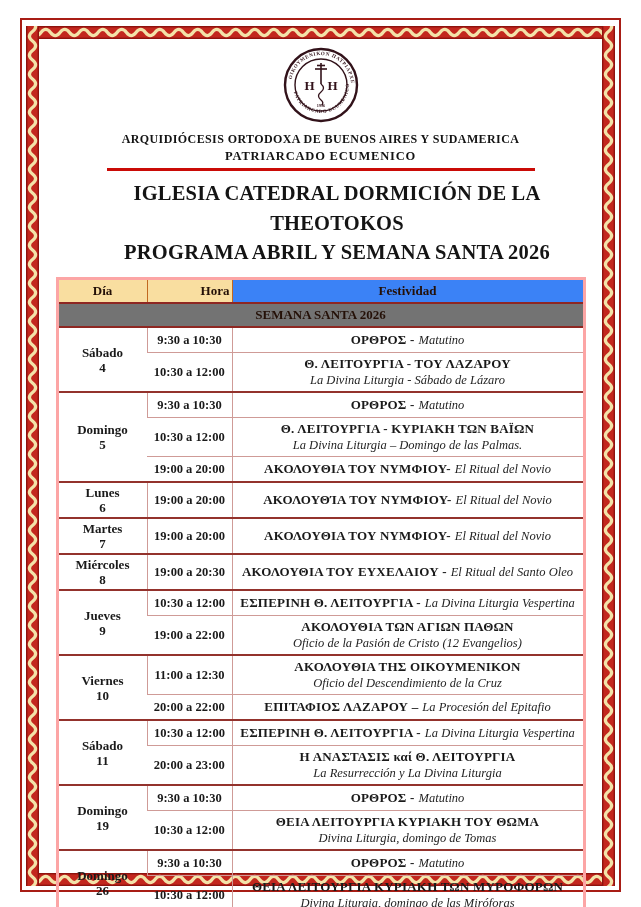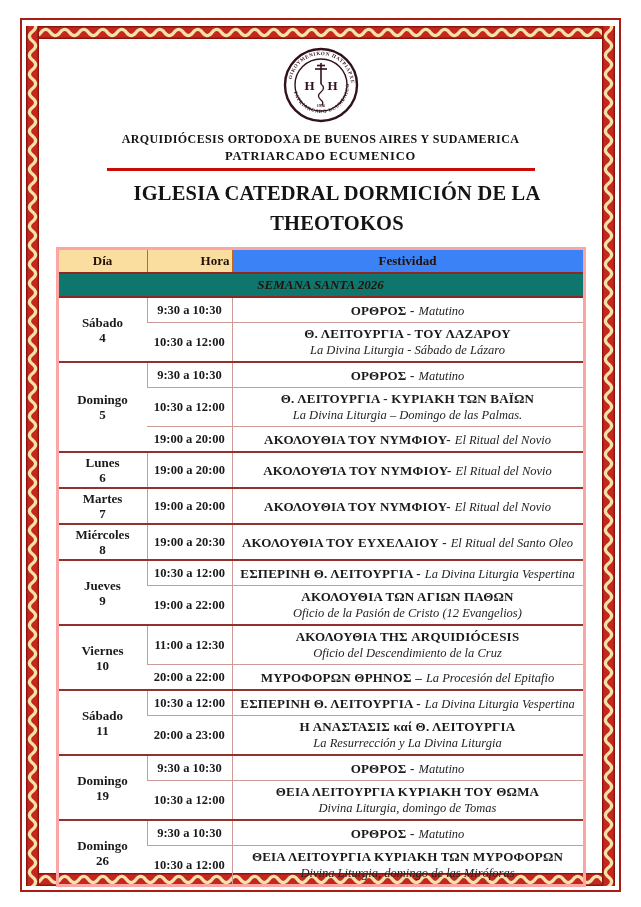--- a/index.html
+++ b/index.html
@@ -126,35 +126,36 @@
       <text x="50.5" y="44" text-anchor="middle" font-family="Liberation Serif, serif" font-size="13" font-weight="bold" fill="#32121a">Η</text>
       <text x="39" y="61" text-anchor="middle" font-family="Liberation Serif, serif" font-size="4.2" font-weight="bold" fill="#32121a">1996</text>
     </svg>
   </span>
 
   <div class="org-name">ARQUIDIÓCESIS ORTODOXA DE BUENOS AIRES Y SUDAMERICA</div>
   <div class="org-sub">PATRIARCADO ECUMENICO</div>
   <div class="red-divider" style="background: rgb(202, 11, 7);"></div>
 
   <div class="doc-title">IGLESIA CATEDRAL DORMICIÓN DE LA THEOTOKOS</div>
+  <div class="doc-title">PROGRAMA ABRIL Y SEMANA SANTA 2026</div>
 
   <table class="schedule">
     <colgroup>
         <col class="c-day">
         <col class="c-time">
         <col class="c-fest">
       </colgroup>
     <thead>
       <tr>
         <th style="background: rgb(249, 222, 160);">Día</th>
         <th style="background: rgb(249, 222, 160); text-align: right;">Hora</th>
         <th style="background: #3b82f6;">Festividad</th>
       </tr>
       <tr>
-        <td class="season" colspan="3" style="background: #0f766e; font-style: italic;">SEMANA SANTA 2026</td>
+        <td class="season" colspan="3" style="background: #737373;">SEMANA SANTA 2026</td>
       </tr>
     </thead>
     <tbody>
         <tr class="group-start">
           <td class="day" rowspan="2">
             <div class="dname">Sábado</div>
             <div class="dnum">4</div>
           </td>
           <td class="time">9:30 a 10:30</td>
           <td class="fest"><span class="gk">ΟΡΘΡΟΣ -</span> <span class="lt">Matutino</span></td>
@@ -224,27 +225,27 @@
             <span class="lt block">Oficio de la Pasión de Cristo (12 Evangelios)</span>
           </td>
         </tr>
         <tr class="group-start">
           <td class="day" rowspan="2">
             <div class="dname">Viernes</div>
             <div class="dnum">10</div>
           </td>
           <td class="time">11:00 a 12:30</td>
           <td class="fest">
-            <span class="gk block">ΑΚΟΛΟΥΘΙΑ ΤΗΣ ARQUIDIÓCESIS</span>
+            <span class="gk block">ΑΚΟΛΟΥΘΙΑ ΤΗΣ ΟΙΚΟΥΜΕΝΙΚΟΝ</span>
             <span class="lt block">Oficio del Descendimiento de la Cruz</span>
           </td>
         </tr>
         <tr>
           <td class="time">20:00 a 22:00</td>
-          <td class="fest"><span class="gk">ΜΥΡΟΦΟΡΩΝ ΘΡΗΝΟΣ –</span> <span class="lt">La Procesión del Epitafio</span></td>
+          <td class="fest"><span class="gk">ΕΠΙΤΑΦΙΟΣ ΛΑΖΑΡΟΥ –</span> <span class="lt">La Procesión del Epitafio</span></td>
         </tr>
         <tr class="group-start">
           <td class="day" rowspan="2">
             <div class="dname">Sábado</div>
             <div class="dnum">11</div>
           </td>
           <td class="time">10:30 a 12:00</td>
           <td class="fest"><span class="gk">ΕΣΠΕΡΙΝΗ Θ. ΛΕΙΤΟΥΡΓΙΑ -</span> <span class="lt">La Divina Liturgia Vespertina</span></td>
         </tr>
         <tr>

